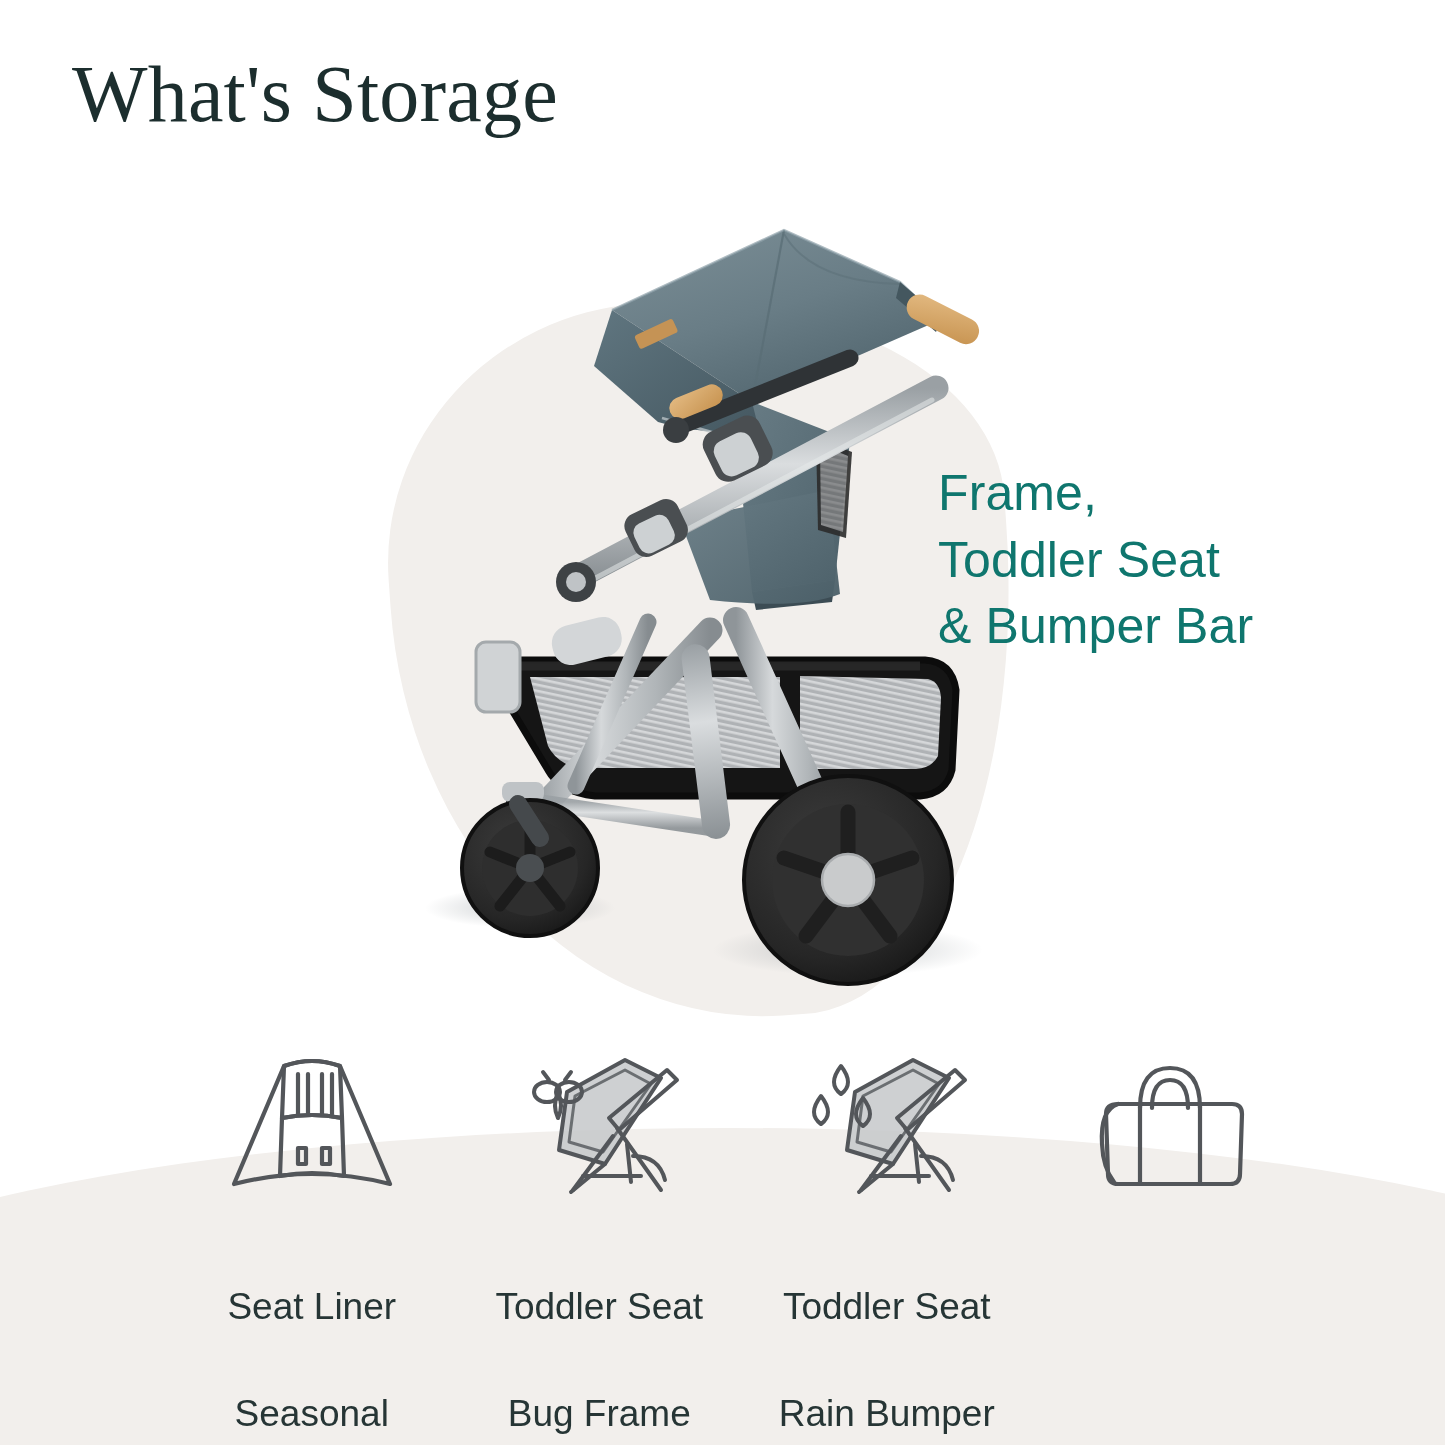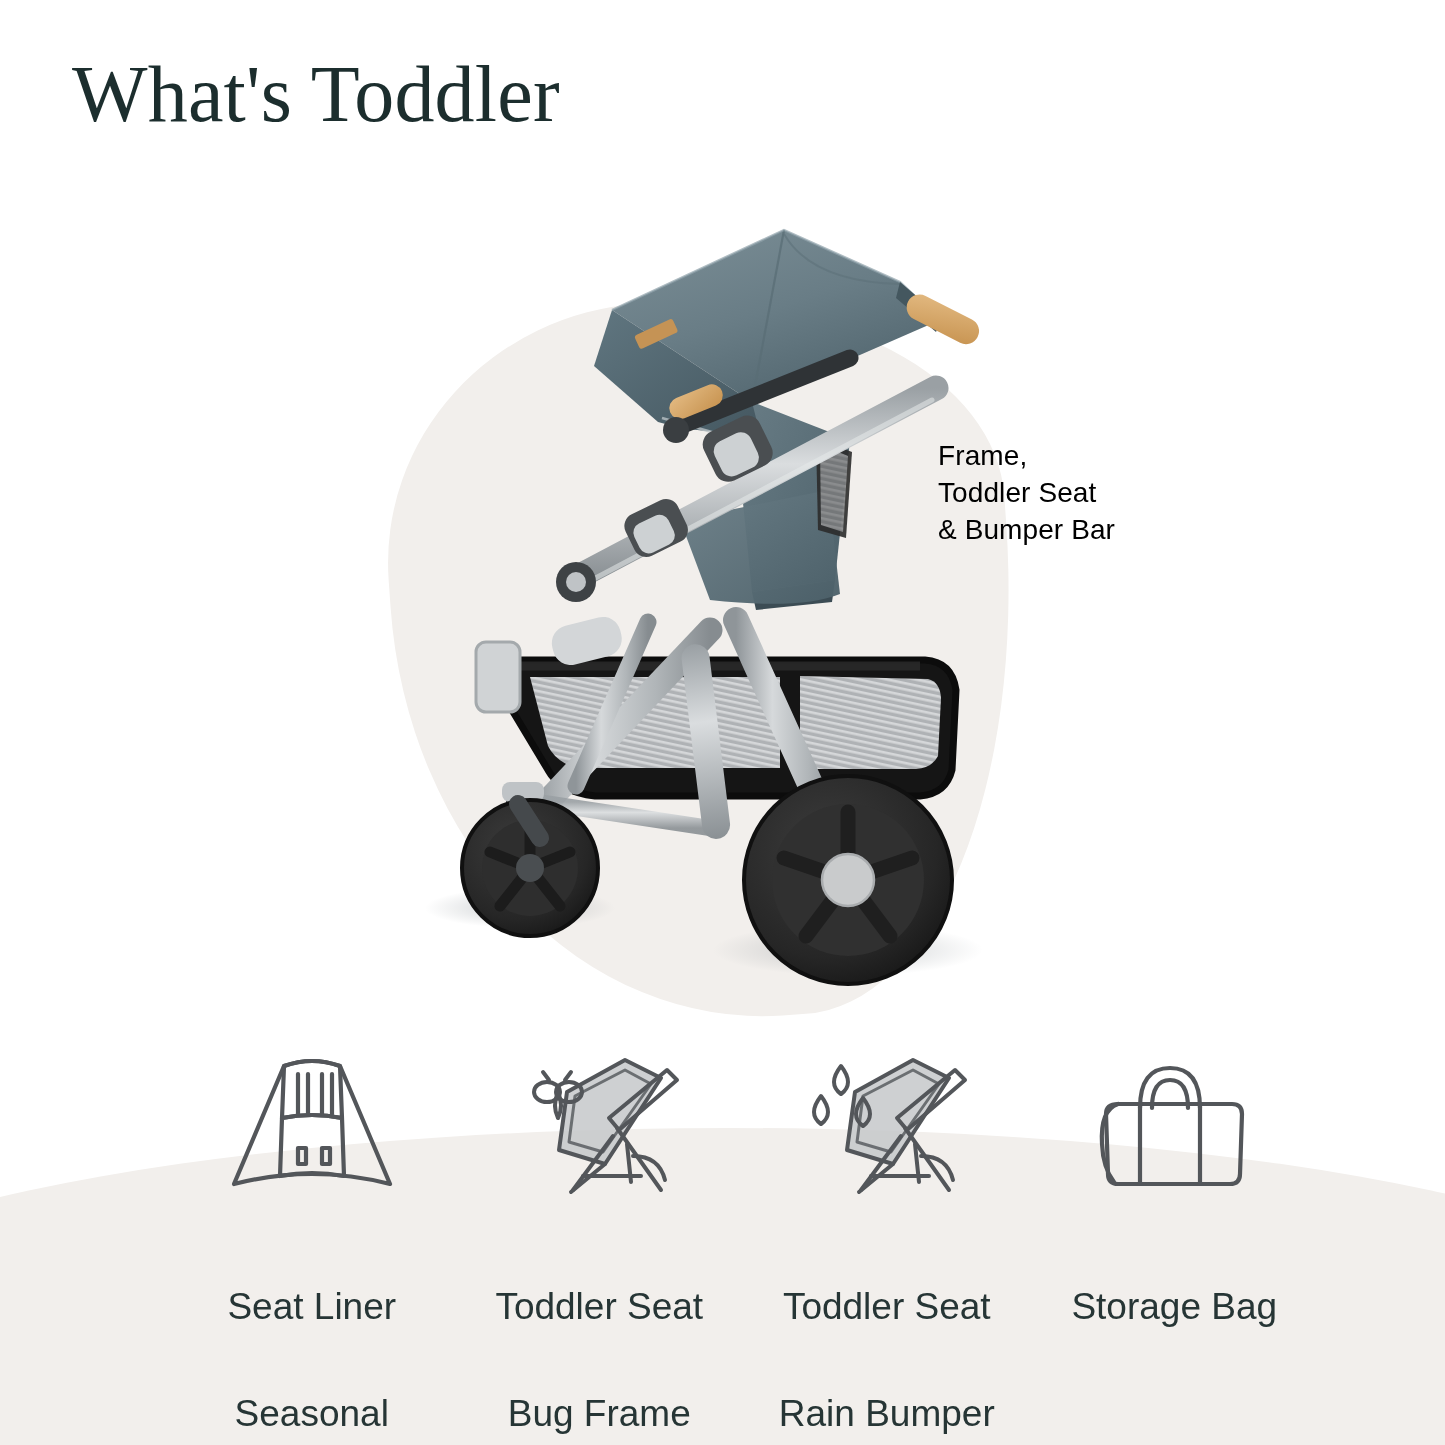--- a/index.html
+++ b/index.html
@@ -50,24 +50,24 @@
     color: #1C2E2E;
     letter-spacing: 0.2px;
     z-index: 6;
     white-space: nowrap;
   }
 
   
   .callout {
     position: absolute;
     left: 938px;
-    top: 437px;
+    top: 460px;
     z-index: 6;
-    color: #000000;
-    font-size: 28px;
+    color: #0f766e;
+    font-size: 50px;
     line-height: 1.33;
     font-weight: 300;
     letter-spacing: 0.1px;
     white-space: nowrap;
   }
 
   
   .hero {
     position: absolute;
     left: 380px;
@@ -109,21 +109,21 @@
   }
 </style>
 </head>
 <body>
 
 <div id="page">
 
   <div class="bg-blob-top"></div>
   <div class="bg-blob-bottom"></div>
 
-  <div class="heading">What's Toddler</div>
+  <div class="heading">What's Storage</div>
 
   <div class="hero">
     <svg viewBox="0 0 640 800" xmlns="http://www.w3.org/2000/svg">
       <defs>
         <linearGradient id="canopyGrad" x1="0" y1="0" x2="0.6" y2="1">
           <stop offset="0%" stop-color="#7C8F97"></stop>
           <stop offset="55%" stop-color="#697D86"></stop>
           <stop offset="100%" stop-color="#52666F"></stop>
         </linearGradient>
         <linearGradient id="canopySide" x1="0" y1="0" x2="1" y2="1">
@@ -365,20 +365,16 @@
       <div class="icon-art">
         <svg viewBox="0 0 180 148" fill="none" stroke="#53565A" stroke-width="4.2" stroke-linecap="round" stroke-linejoin="round">
           <path d="M22 62 Q22 52 34 52 L148 52 Q158 52 158 62 L156 122 Q156 132 146 132 L34 132 Q24 132 24 122 Z"></path>
           <path d="M34 52 Q16 58 18 92 Q19 116 30 130"></path>
           <path d="M56 52 L56 132"></path>
           <path d="M116 52 L116 132"></path>
           <path d="M56 56 Q56 16 86 16 Q116 16 116 56"></path>
           <path d="M68 56 Q68 28 86 28 Q104 28 104 56"></path>
         </svg>
       </div>
-      <div class="icon-caption">
-        <div>Storage Bag</div>
-        <div></div>
-      </div>
     </div>
 
   </div>
 </div>
 
 </body></html>

